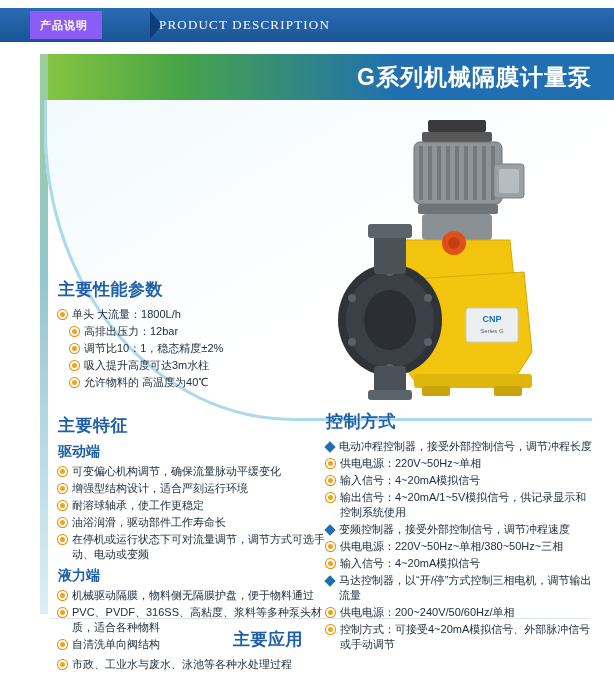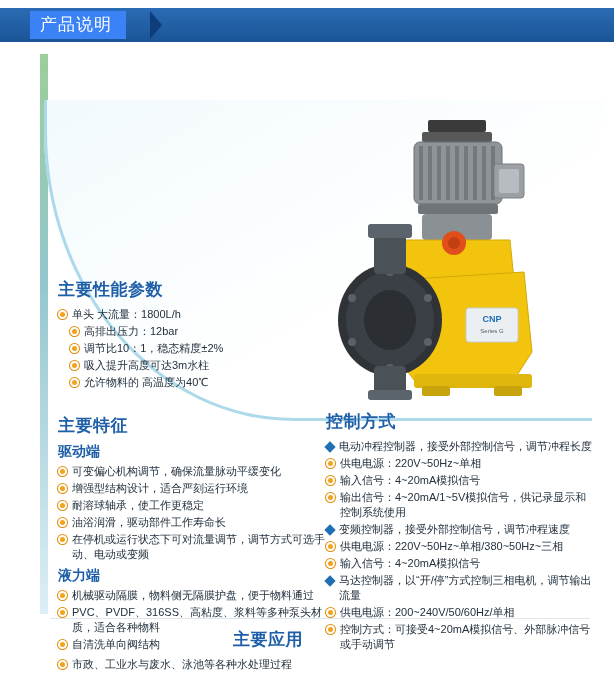--- a/index.html
+++ b/index.html
@@ -38,49 +38,48 @@
     height: 34px;
     background: #1f5fa8;
     background: linear-gradient(to bottom, #2a6cb5 0%, #1a5496 100%);
   }
   .header-tag {
     position: absolute;
     left: 30px;
     top: 3px;
     height: 28px;
     padding: 0 14px 0 10px;
-    background: #3b82f6;
+    background: #8b5cf6;
     color: #ffffff;
-    font-size: 17px;
-    font-weight: normal;
+    font-size: 11px;
+    font-weight: bold;
     line-height: 28px;
     letter-spacing: 1px;
     white-space: nowrap;
   }
   .header-tag-arrow {
     position: absolute;
     left: 150px;
     top: 3px;
     width: 0;
     height: 0;
     border-top: 14px solid transparent;
     border-bottom: 14px solid transparent;
     border-left: 12px solid #0d3e7a;
   }
   .header-en {
     position: absolute;
-    left: 184px;
+    left: 159px;
     top: 3px;
     height: 28px;
     line-height: 28px;
     color: #ffffff;
     font-size: 13px;
     letter-spacing: 1.2px;
     font-family: "Liberation Serif", serif;
-    margin-top: 24px;
   }
 
   
   .title-band {
     position: absolute;
     left: 48px;
     top: 54px;
     width: 566px;
     height: 46px;
     background: linear-gradient(to right, #86c442 0%, #4aa646 22%, #1f6fb2 62%, #1f6fb2 100%);
@@ -242,20 +241,23 @@
     <div class="header-bar"></div>
     <div class="header-tag">产品说明</div>
     <div class="header-tag-arrow"></div>
     <div class="header-en">PRODUCT  DESCRIPTION</div>
   </div>
 
   <div class="left-edge"></div>
   <div class="curve-bg"></div>
   <div class="curve-line"></div>
 
+  <div class="title-band">
+    <div class="title-band-text">G系列机械隔膜计量泵</div>
+  </div>
 
   <div class="pump">
     <svg width="268" height="290" viewBox="0 0 268 290" xmlns="http://www.w3.org/2000/svg">
 
       <rect x="110" y="8" width="58" height="12" rx="2" fill="#3a3a3a"></rect>
       <rect x="104" y="20" width="70" height="10" rx="2" fill="#585858"></rect>
 
       <rect x="96" y="30" width="88" height="62" rx="6" fill="#8f9498"></rect>
       <rect x="96" y="30" width="88" height="62" rx="6" fill="none" stroke="#6c7174" stroke-width="1"></rect>
       <g fill="#73797d">

